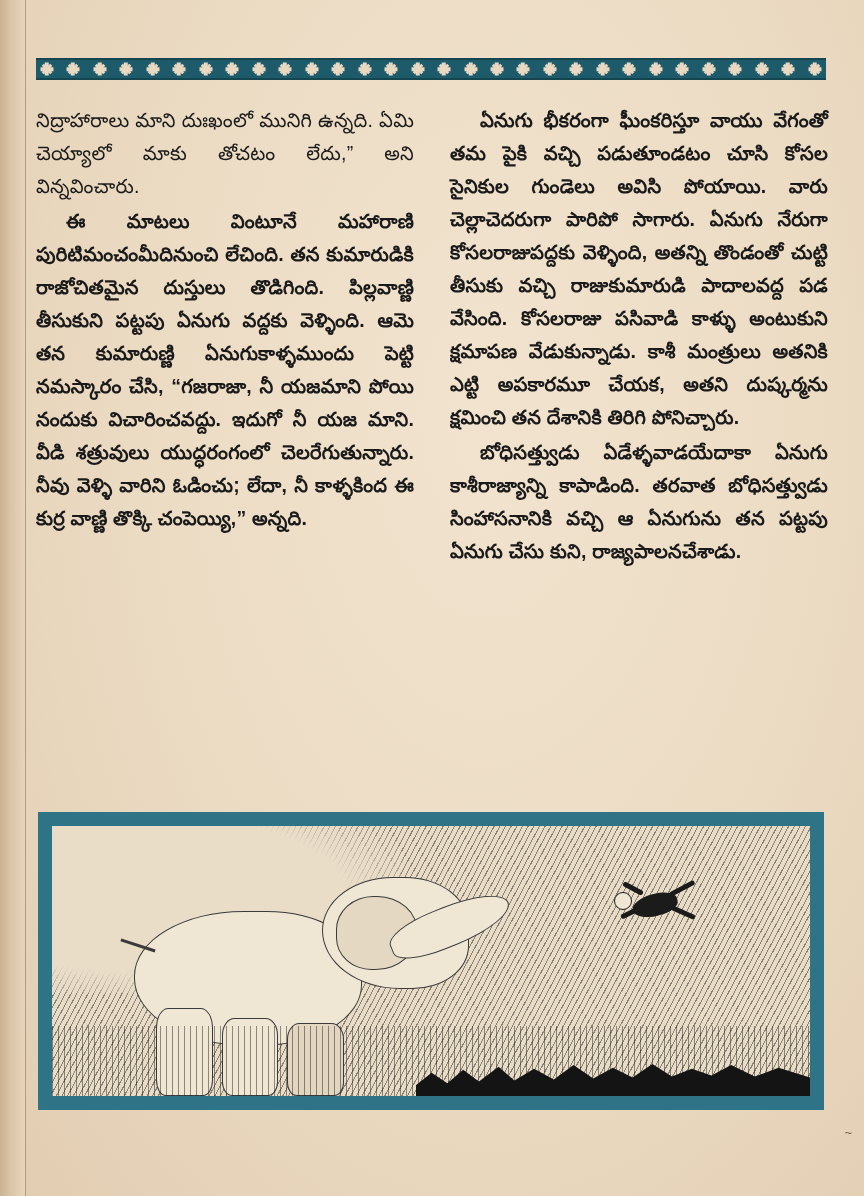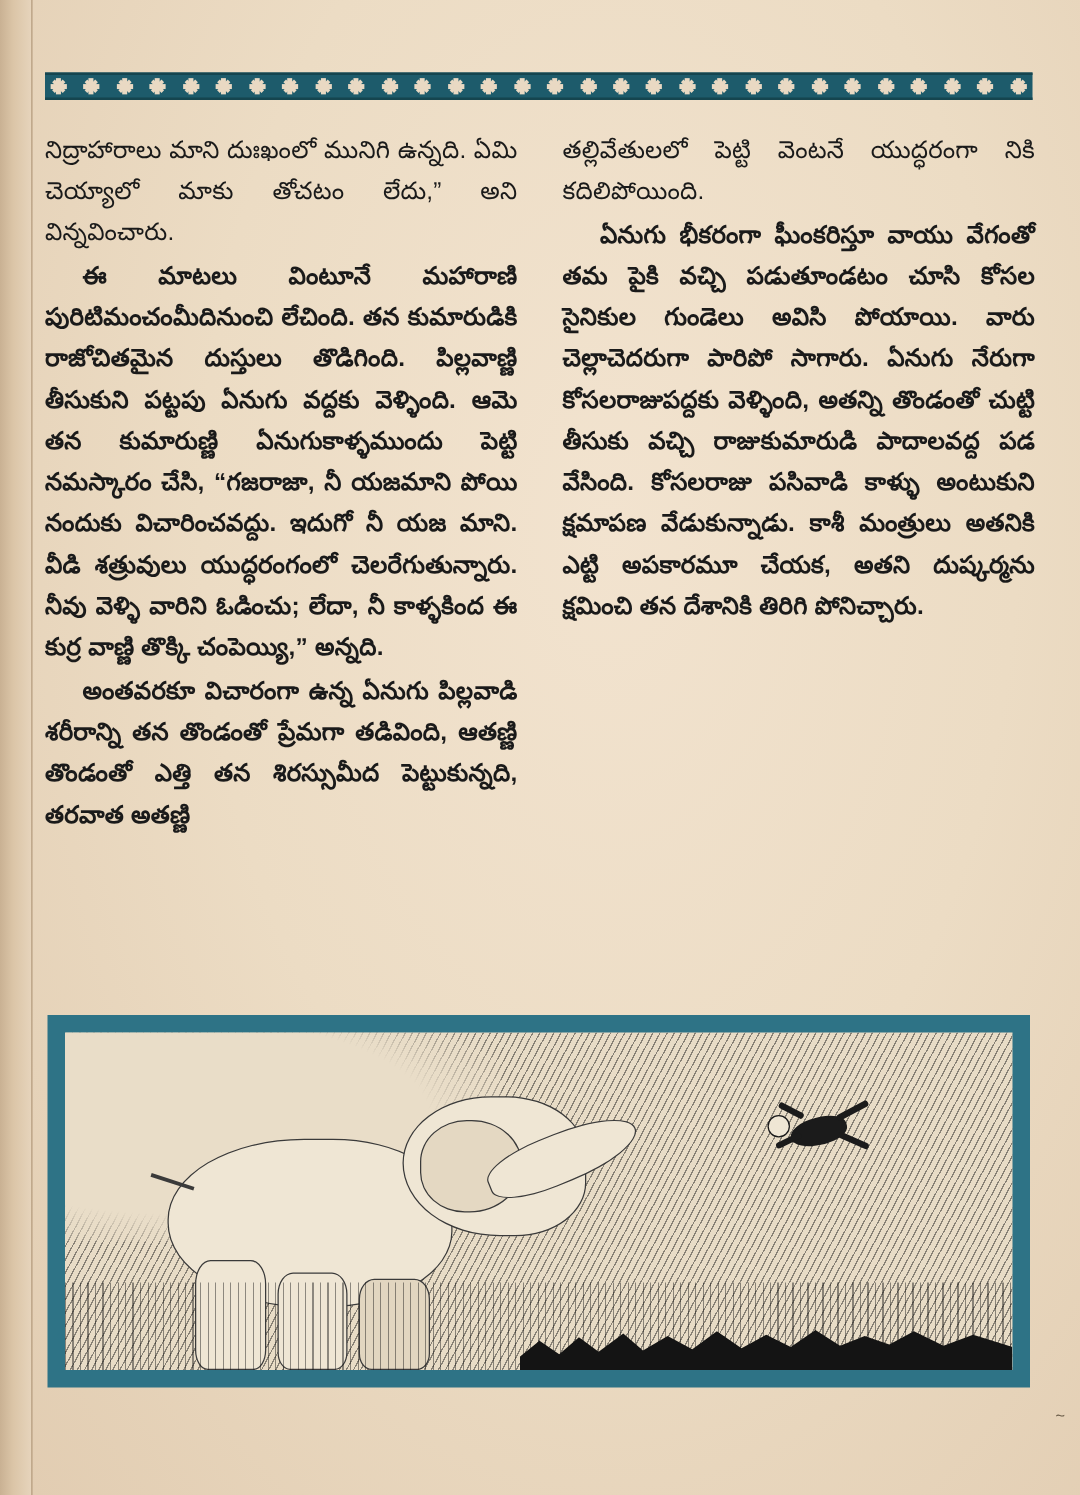--- a/index.html
+++ b/index.html
@@ -400,25 +400,24 @@
     <span class="ornament-star">
         <i></i>
         <b></b>
       </span>
   </div>
 
   <div class="columns">
     <div class="col">
       <p>నిద్రాహారాలు మాని దుఃఖంలో మునిగి ఉన్నది. ఏమి చెయ్యాలో మాకు తోచటం లేదు,” అని విన్నవించారు.</p>
       <p class="indent">ఈ మాటలు వింటూనే మహారాణి పురిటిమంచంమీదినుంచి లేచింది. తన కుమారుడికి రాజోచితమైన దుస్తులు తొడిగింది. పిల్లవాణ్ణి తీసుకుని పట్టపు ఏనుగు వద్దకు వెళ్ళింది. ఆమె తన కుమారుణ్ణి ఏనుగుకాళ్ళముందు పెట్టి నమస్కారం చేసి, “గజరాజా, నీ యజమాని పోయి నందుకు విచారించవద్దు. ఇదుగో నీ యజ మాని. వీడి శత్రువులు యుద్ధరంగంలో చెలరేగుతున్నారు. నీవు వెళ్ళి వారిని ఓడించు; లేదా, నీ కాళ్ళకింద ఈ కుర్ర వాణ్ణి తొక్కి చంపెయ్యి,” అన్నది.</p>
-      <p class="indent">అంతవరకూ విచారంగా ఉన్న ఏనుగు పిల్లవాడి శరీరాన్ని తన తొండంతో ప్రేమగా తడివింది, ఆతణ్ణి తొండంతో ఎత్తి తన శిరస్సుమీద పెట్టుకున్నది, తరవాత అతణ్ణి</p>
     </div>
     <div class="col">
-      <p>తల్లివేతులలో పెట్టి వెంటనే యుద్ధరంగా నికి కదిలిపోయింది.</p>
       <p class="indent">ఏనుగు భీకరంగా ఘీంకరిస్తూ వాయు వేగంతో తమ పైకి వచ్చి పడుతూండటం చూసి కోసల సైనికుల గుండెలు అవిసి పోయాయి. వారు చెల్లాచెదరుగా పారిపో సాగారు. ఏనుగు నేరుగా కోసలరాజుపద్దకు వెళ్ళింది, అతన్ని తొండంతో చుట్టి తీసుకు వచ్చి రాజుకుమారుడి పాదాలవద్ద పడ వేసింది. కోసలరాజు పసివాడి కాళ్ళు అంటుకుని క్షమాపణ వేడుకున్నాడు. కాశీ మంత్రులు అతనికి ఎట్టి అపకారమూ చేయక, అతని దుష్కర్మను క్షమించి తన దేశానికి తిరిగి పోనిచ్చారు.</p>
+      <p class="indent">బోధిసత్త్వుడు ఏడేళ్ళవాడయేదాకా ఏనుగు కాశీరాజ్యాన్ని కాపాడింది. తరవాత బోధిసత్త్వుడు సింహాసనానికి వచ్చి ఆ ఏనుగును తన పట్టపు ఏనుగు చేసు కుని, రాజ్యపాలనచేశాడు.</p>
     </div>
   </div>
 
   <div class="illustration">
     <div class="illus-inner">
       <div class="sky-hatch"></div>
       <div class="sky-clear"></div>
 
       <div class="elephant">
         <div class="el-body"></div>

